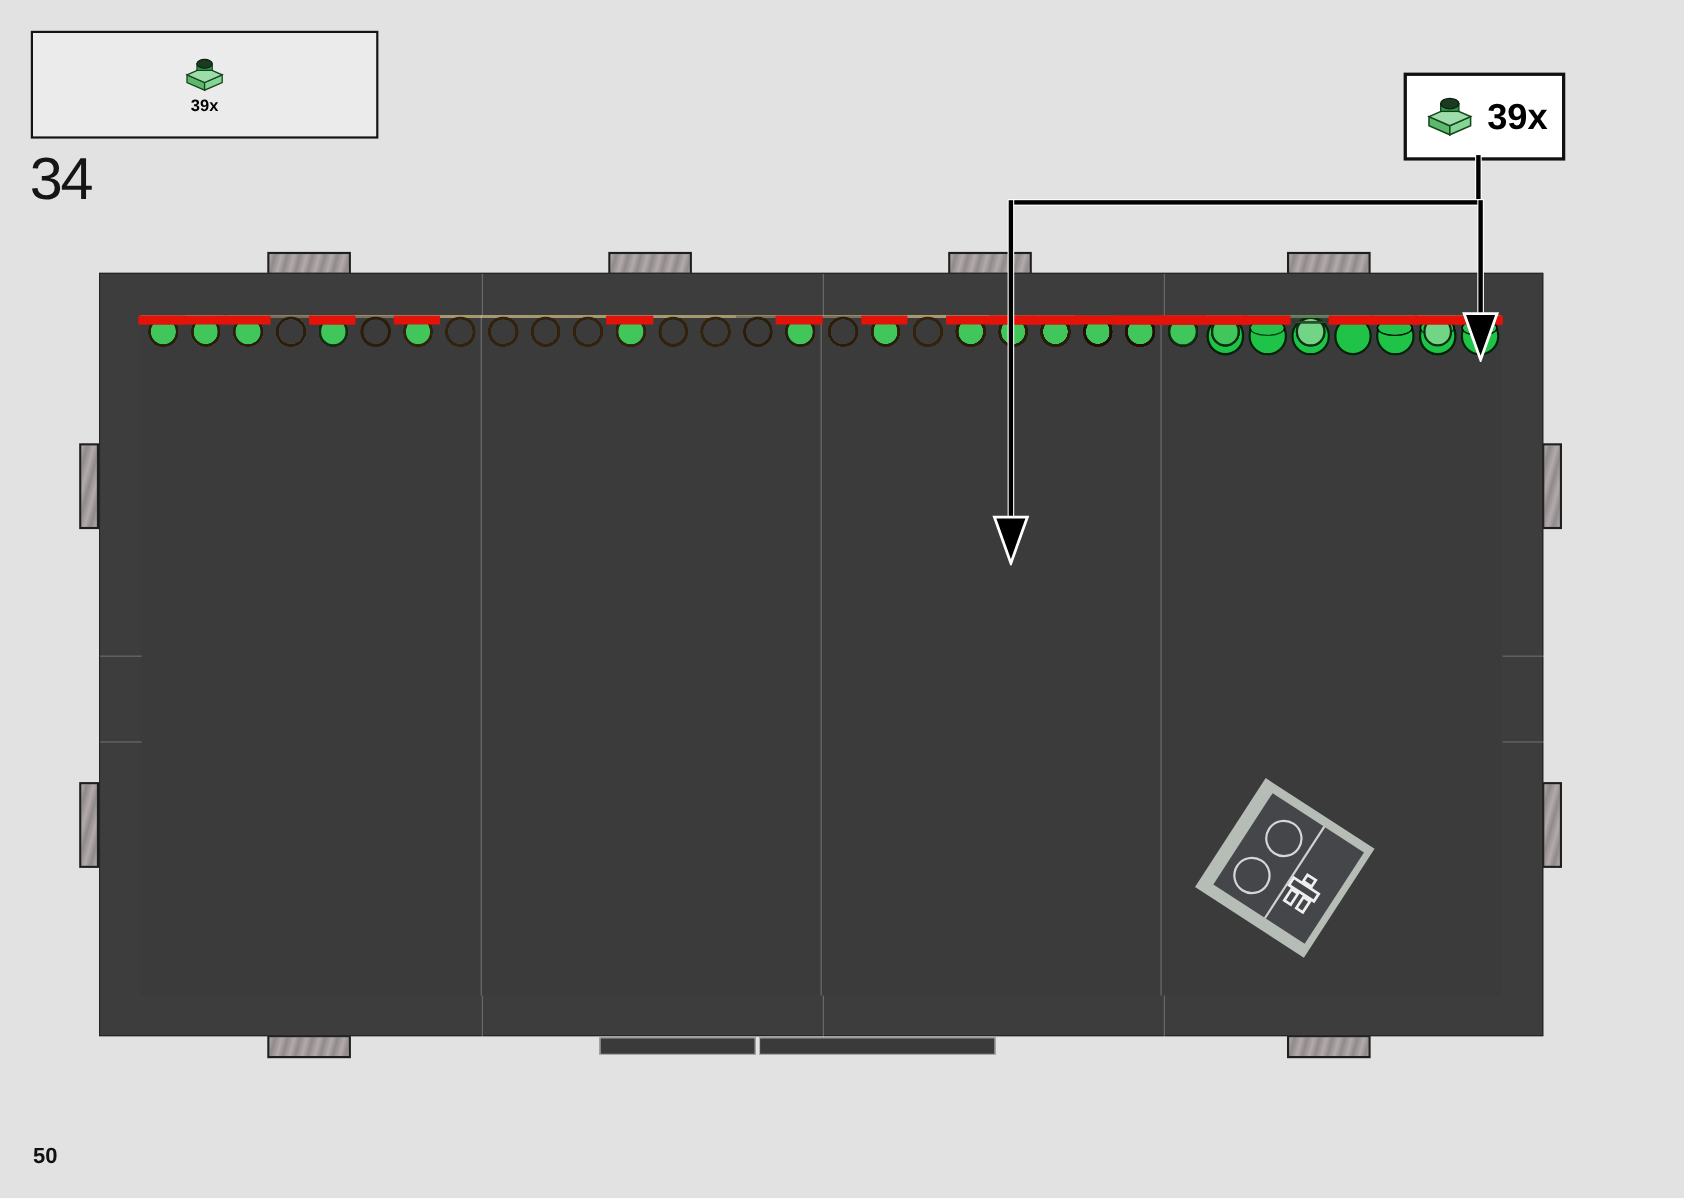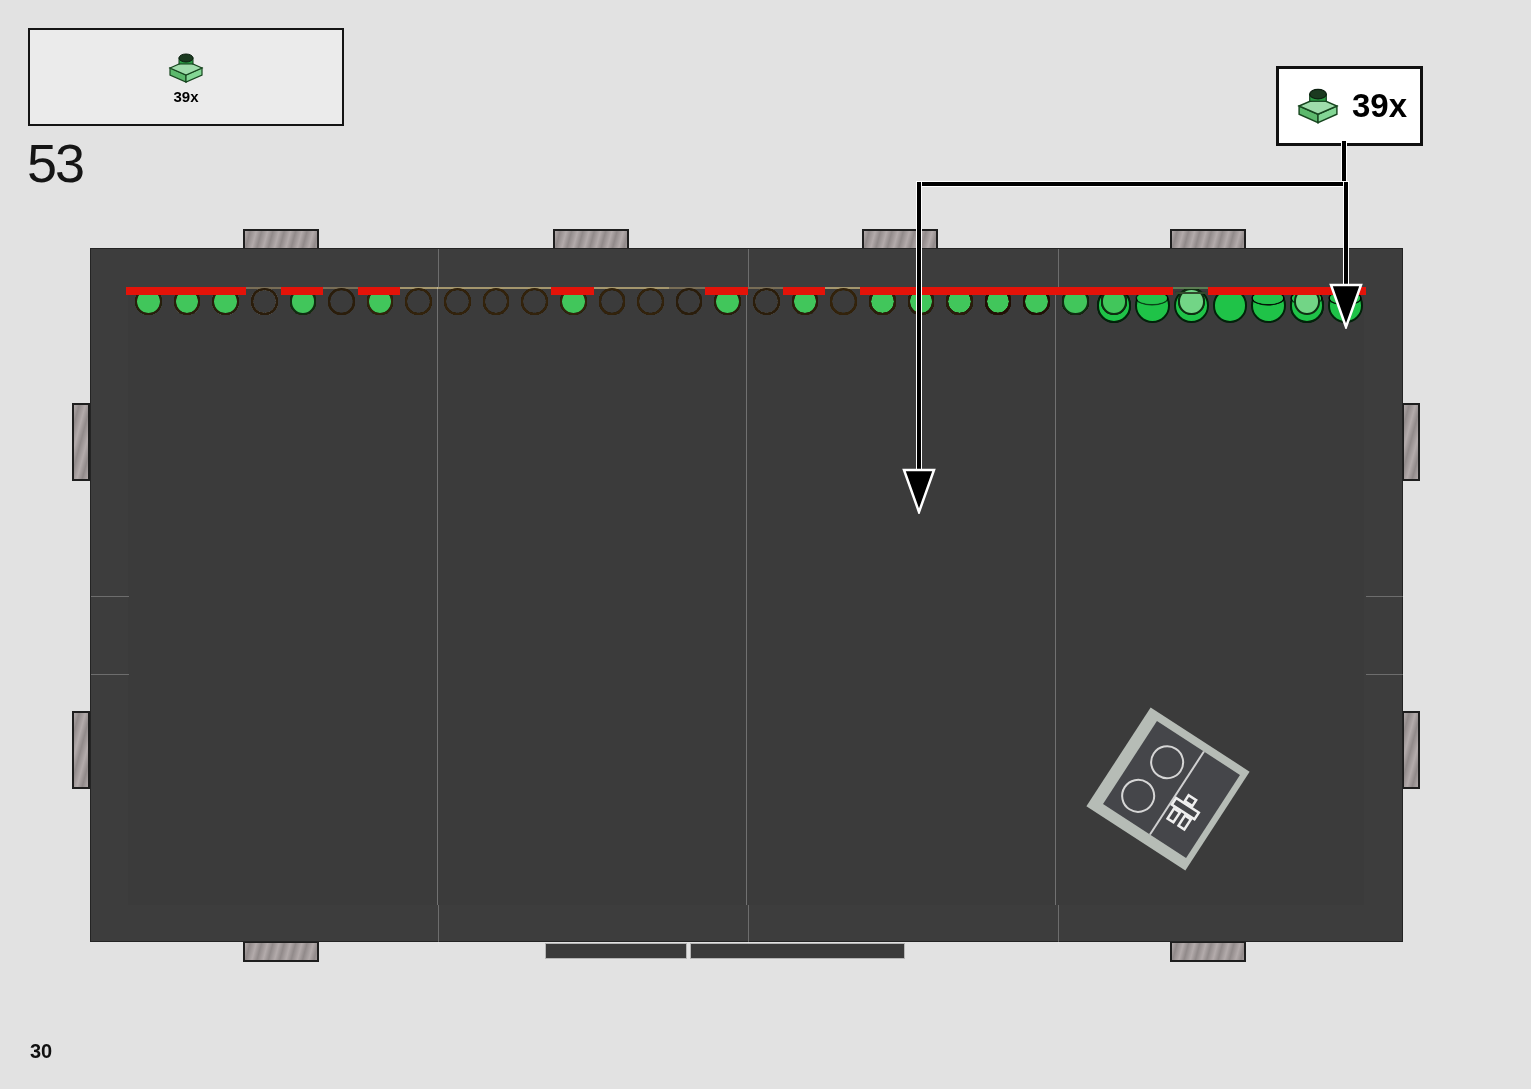--- a/index.html
+++ b/index.html
@@ -51,21 +51,21 @@
     <svg width="44" height="36" viewBox="0 0 44 36">
       <polygon points="6,18 6,25 22,32 22,25" fill="#5cb96c" stroke="#17461f" stroke-width="1.2"></polygon>
       <polygon points="38,18 38,25 22,32 22,25" fill="#83d694" stroke="#17461f" stroke-width="1.2"></polygon>
       <polygon points="6,18 22,11 38,18 22,25" fill="#9fdcab" stroke="#17461f" stroke-width="1.2"></polygon>
       <rect x="15" y="8" width="14" height="6" fill="#2c9b44" stroke="#123c1b" stroke-width="1"></rect>
       <ellipse cx="22" cy="8" rx="7" ry="4" fill="#1b3a20" stroke="#0c1f10" stroke-width="1"></ellipse>
     </svg>
     <div class="qty">39x</div>
   </div>
 
-  <div class="step-number">53</div>
+  <div class="step-number">34</div>
 
   <div class="callout">
     <svg width="52" height="44" viewBox="0 0 44 36">
       <polygon points="6,18 6,25 22,32 22,25" fill="#5cb96c" stroke="#17461f" stroke-width="1.2"></polygon>
       <polygon points="38,18 38,25 22,32 22,25" fill="#83d694" stroke="#17461f" stroke-width="1.2"></polygon>
       <polygon points="6,18 22,11 38,18 22,25" fill="#9fdcab" stroke="#17461f" stroke-width="1.2"></polygon>
       <rect x="15" y="8" width="14" height="6" fill="#2c9b44" stroke="#123c1b" stroke-width="1"></rect>
       <ellipse cx="22" cy="8" rx="7" ry="4" fill="#1b3a20" stroke="#0c1f10" stroke-width="1"></ellipse>
     </svg>
     <span class="qty">39x</span>
@@ -1714,21 +1714,21 @@
       <div class="frame-seam" style="left: 967px; top: 0px; width: 1px; height: 38px;"></div>
       <div class="frame-seam" style="left: 967px; top: 656px; width: 1px; height: 38px;"></div>
       <div class="frame-seam" style="left: 0px; top: 347px; width: 38px; height: 1px;"></div>
       <div class="frame-seam" style="left: 1275px; top: 347px; width: 38px; height: 1px;"></div>
       <div class="frame-seam" style="left: 0px; top: 425px; width: 38px; height: 1px;"></div>
       <div class="frame-seam" style="left: 1275px; top: 425px; width: 38px; height: 1px;"></div>
     </div>
 
   <div id="rotated"></div>
 
-  <div class="page-number">30</div>
+  <div class="page-number">50</div>
 
 <div class="clip" style="left: 243px; top: 229px; width: 76px; height: 21px;"></div>
     <div class="clip" style="left: 553px; top: 229px; width: 76px; height: 21px;"></div>
     <div class="clip" style="left: 862px; top: 229px; width: 76px; height: 21px;"></div>
     <div class="clip" style="left: 1170px; top: 229px; width: 76px; height: 21px;"></div>
     <div class="clip" style="left: 243px; top: 941px; width: 76px; height: 21px;"></div>
     <div class="clip" style="left: 1170px; top: 941px; width: 76px; height: 21px;"></div>
     <div class="clip" style="left: 72px; top: 403px; width: 18px; height: 78px;"></div>
     <div class="clip" style="left: 72px; top: 711px; width: 18px; height: 78px;"></div>
     <div class="clip" style="left: 1402px; top: 403px; width: 18px; height: 78px;"></div>

